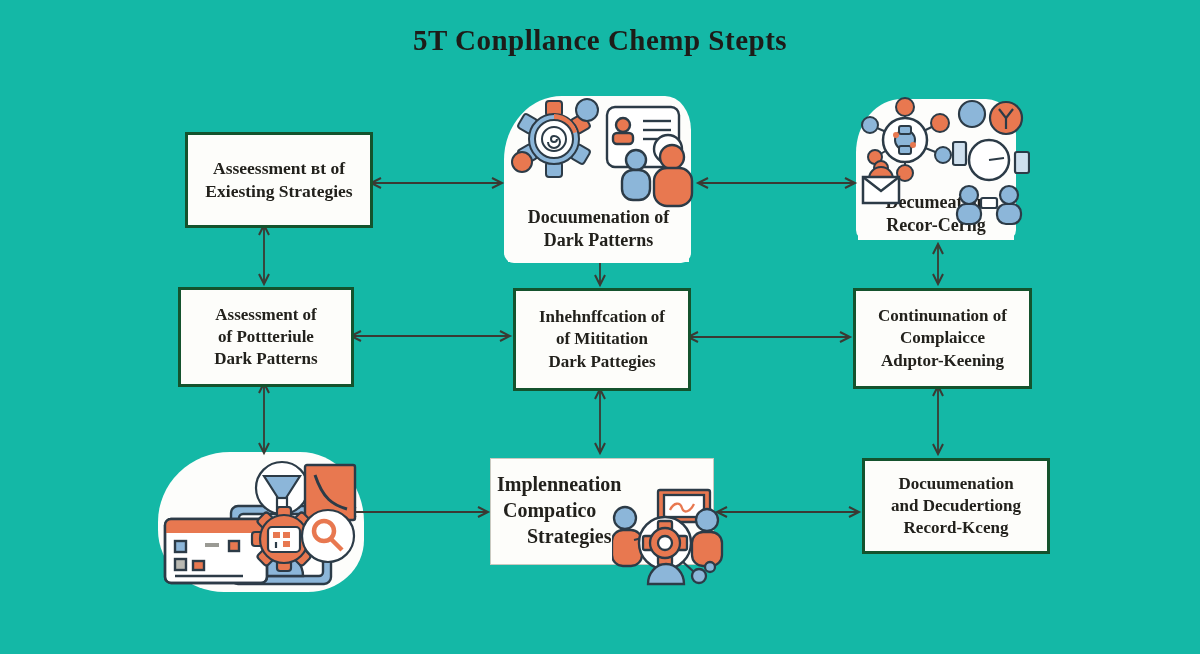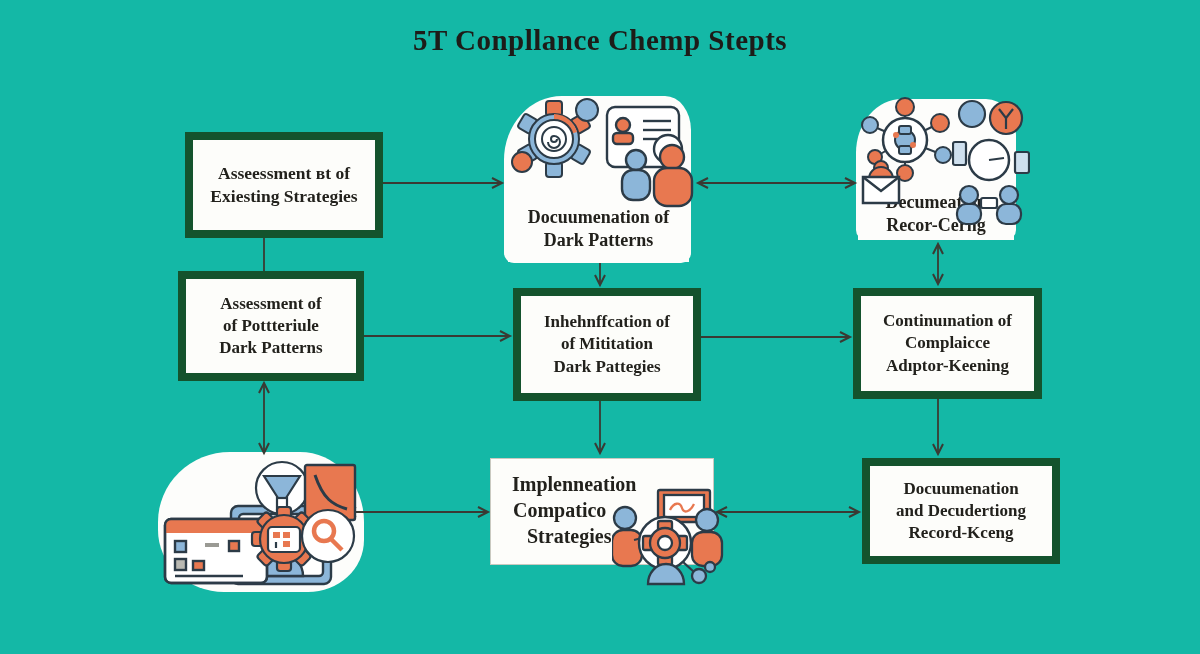--- a/index.html
+++ b/index.html
@@ -7,21 +7,21 @@
     position:relative;width:1200px;height:654px;overflow:hidden;
     background:#14b8a6;
     font-family:"Liberation Serif","DejaVu Serif",serif;
     color:#22211c;
   }
   .title{
     position:absolute;left:0;right:0;top:24px;text-align:center;
     font-size:29px;font-weight:700;letter-spacing:.5px;color:#1d1c18;
   }
   .node{
-    position:absolute;background:#fdfdfa;border:8px solid #14532d;
+    position:absolute;background:#fdfdfa;border:3px solid #14532d;
     display:flex;flex-direction:column;justify-content:center;align-items:center;
     font-weight:700;text-align:right;line-height:1.3;
   }
   .node div{white-space:nowrap;}
   .blob{position:absolute;background:#fdfdfb;}
   .softtext{
     position:absolute;display:flex;flex-direction:column;justify-content:center;align-items:center;
     font-weight:700;text-align:center;line-height:1.3;background:#fdfdfb;
   }
   .arrows{position:absolute;left:0;top:0;pointer-events:none;}
@@ -71,41 +71,41 @@
   <div class="softtext" style="left:508px;top:196px;width:181px;height:66px;font-size:18px;">
     <div>Docuumenation of</div>
     <div>Dark Patterns</div>
   </div>
 
   <div class="softtext" style="left:858px;top:188px;width:156px;height:52px;font-size:18px;">
     <div>Decumeation</div>
     <div>Recor-Cerng</div>
   </div>
 
-  <div class="node" style="left:178px;top:271px;width:170px;height:94px;font-size:17px;">
+  <div class="node" style="left:178px;top:287px;width:170px;height:94px;font-size:17px;">
     <div>Assessment of</div>
     <div>of Pottteriule</div>
     <div>Dark Patterns</div>
   </div>
 
   <div class="node" style="left:853px;top:288px;width:173px;height:95px;font-size:17px;">
     <div>Continuınation of</div>
     <div>Complaicce</div>
     <div>Adıptor-Keening</div>
   </div>
 
   <div class="node" style="left:513px;top:288px;width:172px;height:97px;font-size:17px;">
     <div>Inhehnffcation of</div>
     <div>of Mititation</div>
     <div>Dark Pattegies</div>
   </div>
 
   <div class="node" style="left:490px;top:458px;width:224px;height:107px;font-size:20px;border:1px solid #c9c9c0;align-items:flex-start;justify-content:flex-start;padding-top:12px;box-sizing:border-box;text-align:left;">
-    <div style="margin-left:21px;">Implenneation</div>
-    <div style="margin-left:22px;font-family:Liberation Serif, serif;">Compatico</div>
+    <div style="margin-left:6px;">Implenneation</div>
+    <div style="margin-left:12px;font-family:Liberation Serif, serif;">Compatico</div>
     <div style="margin-left:36px;">Strategies</div>
   </div>
 
   <div class="node" style="left:862px;top:458px;width:182px;height:90px;font-size:17px;">
     <div>Docuumenation</div>
     <div>and Decudertiong</div>
     <div>Record-Kceng</div>
   </div>
 
   <svg class="icon" style="left:508px;top:95px;" width="96" height="86" viewBox="0 0 96 86">

